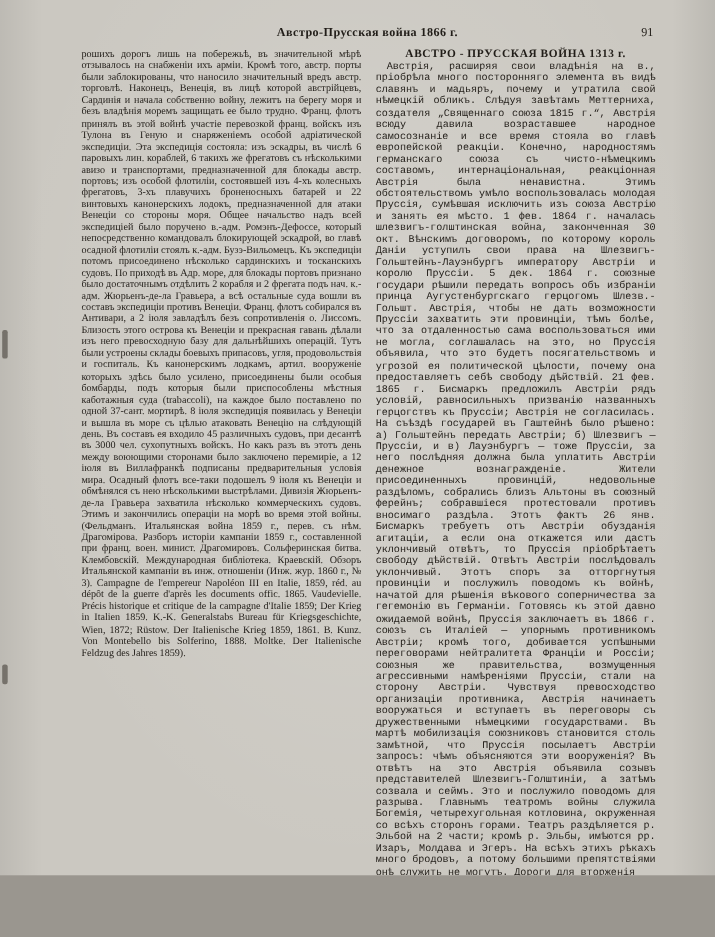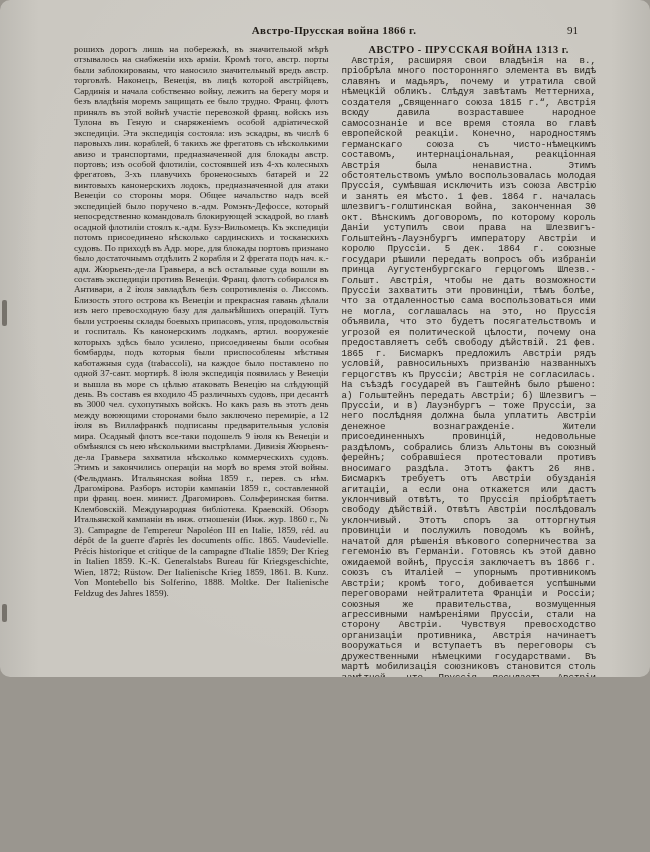--- a/index.html
+++ b/index.html
@@ -1,38 +1,37 @@
 <!DOCTYPE html>
 <html lang="ru"><head>
 <meta charset="utf-8">
 <style>
   html,body{margin:0;padding:0;}
   body{background:#9a968f; font-family:"Liberation Serif", serif;}
   .page{
-    width:650px; height:677px;
+    width:650px; height:796px;
     margin:0 auto;
     background:#cbc8c1;
     background-image:
       radial-gradient(ellipse at 50% 40%, rgba(255,255,255,.18), rgba(0,0,0,0) 70%),
       linear-gradient(90deg, rgba(0,0,0,.07), rgba(0,0,0,0) 6%, rgba(0,0,0,0) 94%, rgba(0,0,0,.08));
     color:#211d18;
     position:relative;
     overflow:hidden;
     box-sizing:border-box;
-    border-radius:10px;
   }
   .running-head{
     position:absolute; top:24px; left:74px; right:56px;
     text-align:center;
     font-weight:bold;
     font-size:11px;
     letter-spacing:.4px;
   }
   .folio{
-    position:absolute; top:24px; right:72px;
+    position:absolute; top:24px; right:56px;
     font-size:11px;
     text-align:center;
   }
   .cols{
     position:absolute; top:44px; left:74px; right:54px; bottom:10px;
     display:flex; gap:13px;
   }
   .col{
     flex:1 1 0;
     text-align:justify;

